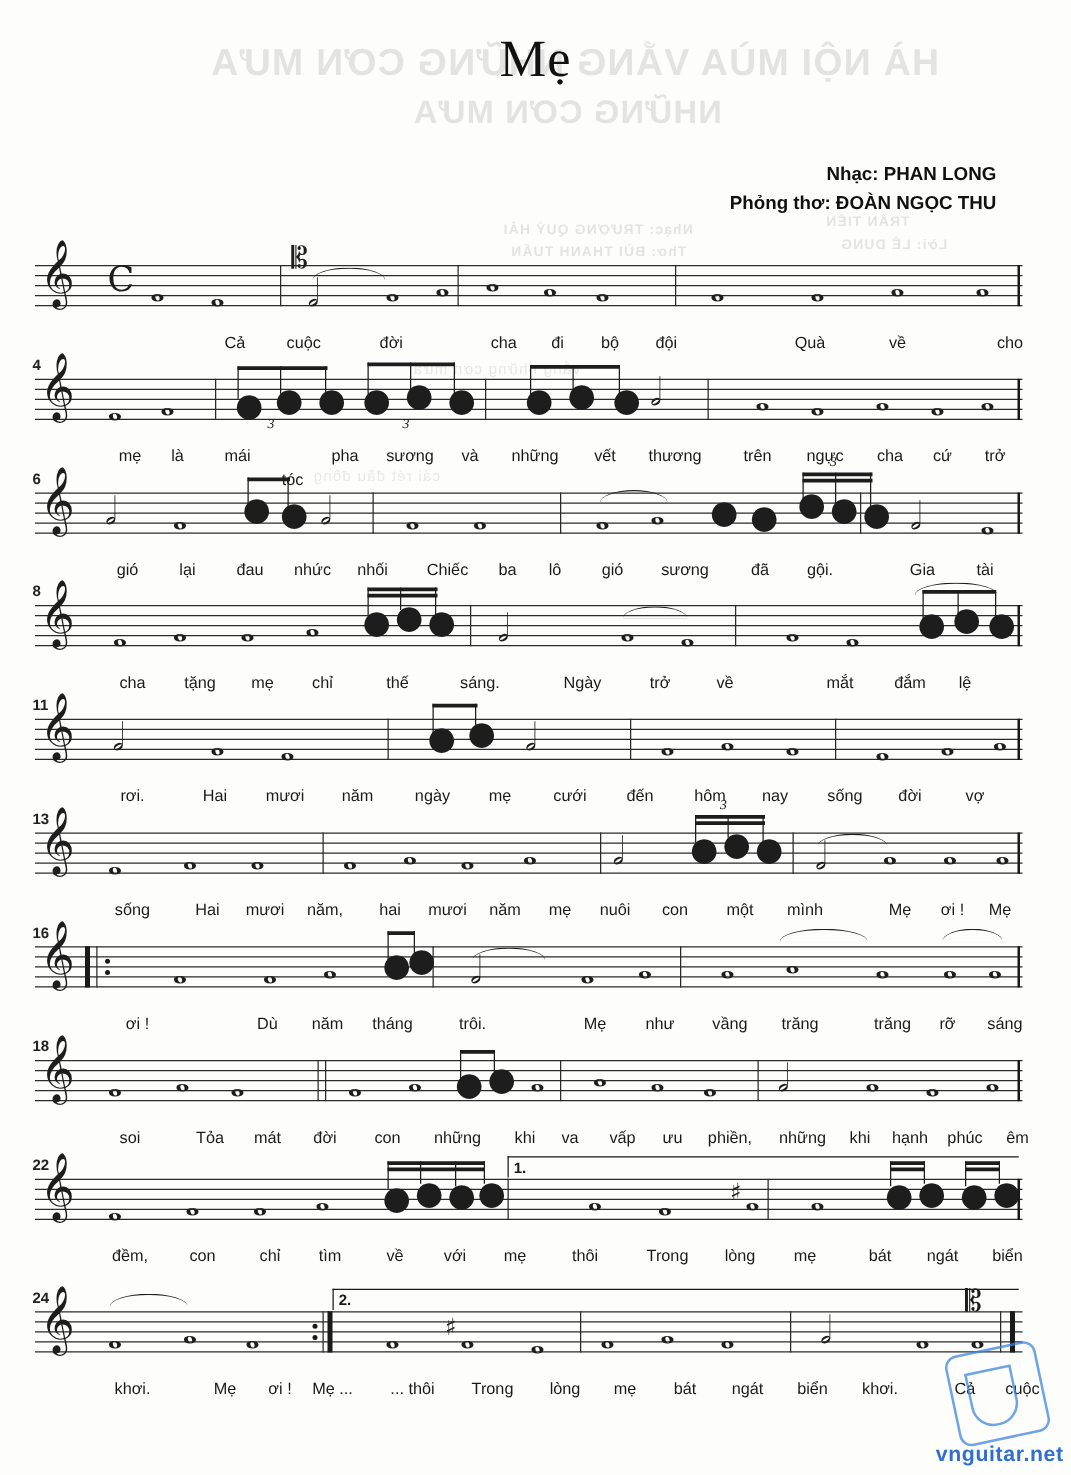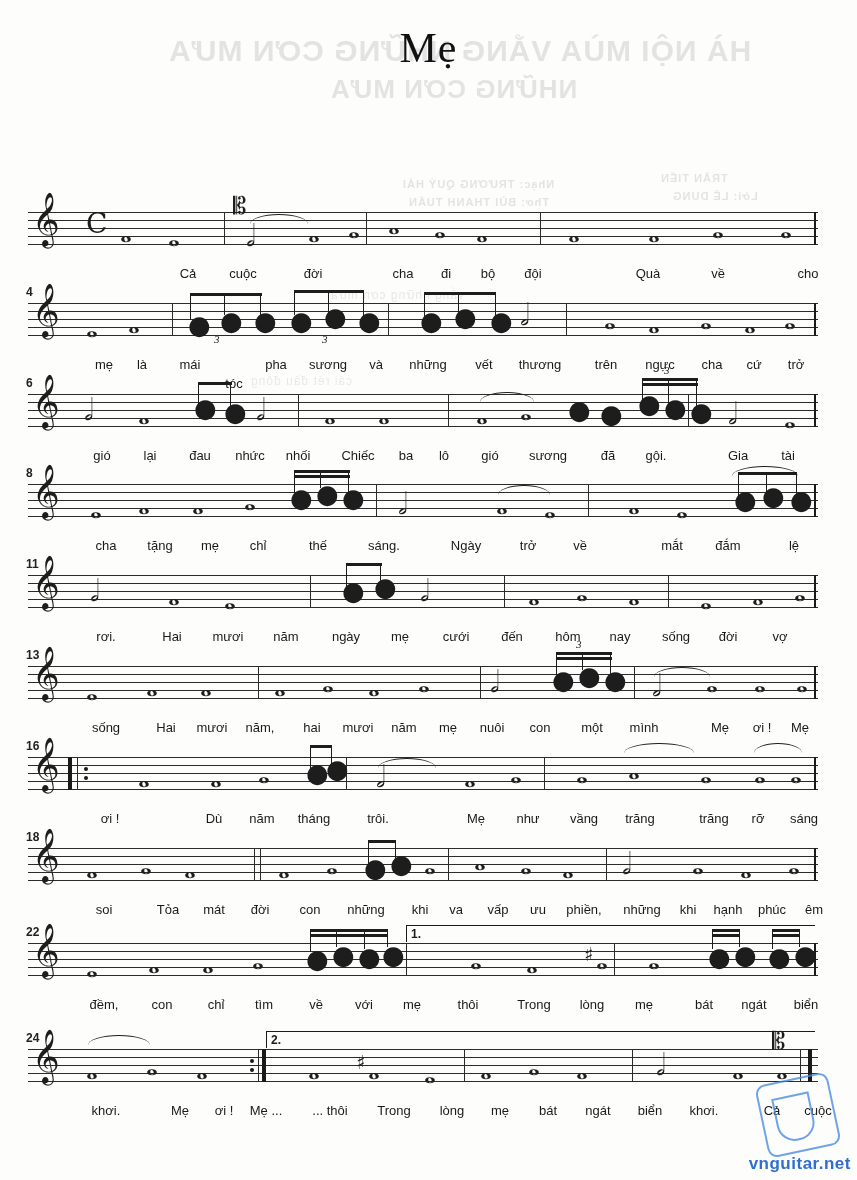--- a/index.html
+++ b/index.html
@@ -280,20 +280,30 @@
   <div class="bleed bleed-title1">HÀ NỘI MÙA VẮNG NHỮNG CƠN MƯA</div>
   <div class="bleed bleed-title2">NHỮNG CƠN MƯA</div>
   <div class="bleed bleed-small1">Nhạc: TRƯƠNG QUÝ HẢI</div>
   <div class="bleed bleed-small2">Thơ: BÙI THANH TUẤN</div>
   <div class="bleed bleed-small3">TRẦN TIẾN</div>
   <div class="bleed bleed-small4">Lời: LÊ DUNG</div>
   <div class="bleed bleed-lyric">vắng những cơn mưa</div>
   <div class="bleed bleed-lyric2">cái rét đầu đông</div>
 
   <div class="song-title">Mẹ</div>
+  <div class="credits">
+    <div>
+      <span class="lbl">Nhạc:</span>
+      <span>PHAN LONG</span>
+    </div>
+    <div>
+      <span class="lbl">Phỏng thơ:</span>
+      <span>ĐOÀN NGỌC THU</span>
+    </div>
+  </div>
 
   <div class="system" style="top:212px;">
     <div class="staff">
       <div class="line"></div>
         <div class="line"></div>
         <div class="line"></div>
         <div class="line"></div>
         <div class="line"></div>
     </div>
     <div class="clef">𝄞</div>
@@ -503,21 +513,21 @@
     <div class="lyric" style="left:132px; top:54px;">tặng</div>
     <div class="lyric" style="left:182px; top:54px;">mẹ</div>
     <div class="lyric" style="left:230px; top:54px;">chỉ</div>
     <div class="lyric" style="left:290px; top:54px;">thế</div>
     <div class="lyric" style="left:356px; top:54px;">sáng.</div>
     <div class="lyric" style="left:438px; top:54px;">Ngày</div>
     <div class="lyric" style="left:500px; top:54px;">trở</div>
     <div class="lyric" style="left:552px; top:54px;">về</div>
     <div class="lyric" style="left:644px; top:54px;">mắt</div>
     <div class="lyric" style="left:700px; top:54px;">đắm</div>
-    <div class="lyric" style="left:766px; top:54px;">lệ</div>
+    <div class="lyric" style="left:744px; top:54px;">lệ</div>
   </div>
 
   <div class="system" style="top:575px;">
     <div class="measure-num" style="left:-2px;">11</div>
     <div class="staff">
       <div class="line"></div>
         <div class="line"></div>
         <div class="line"></div>
         <div class="line"></div>
         <div class="line"></div>

